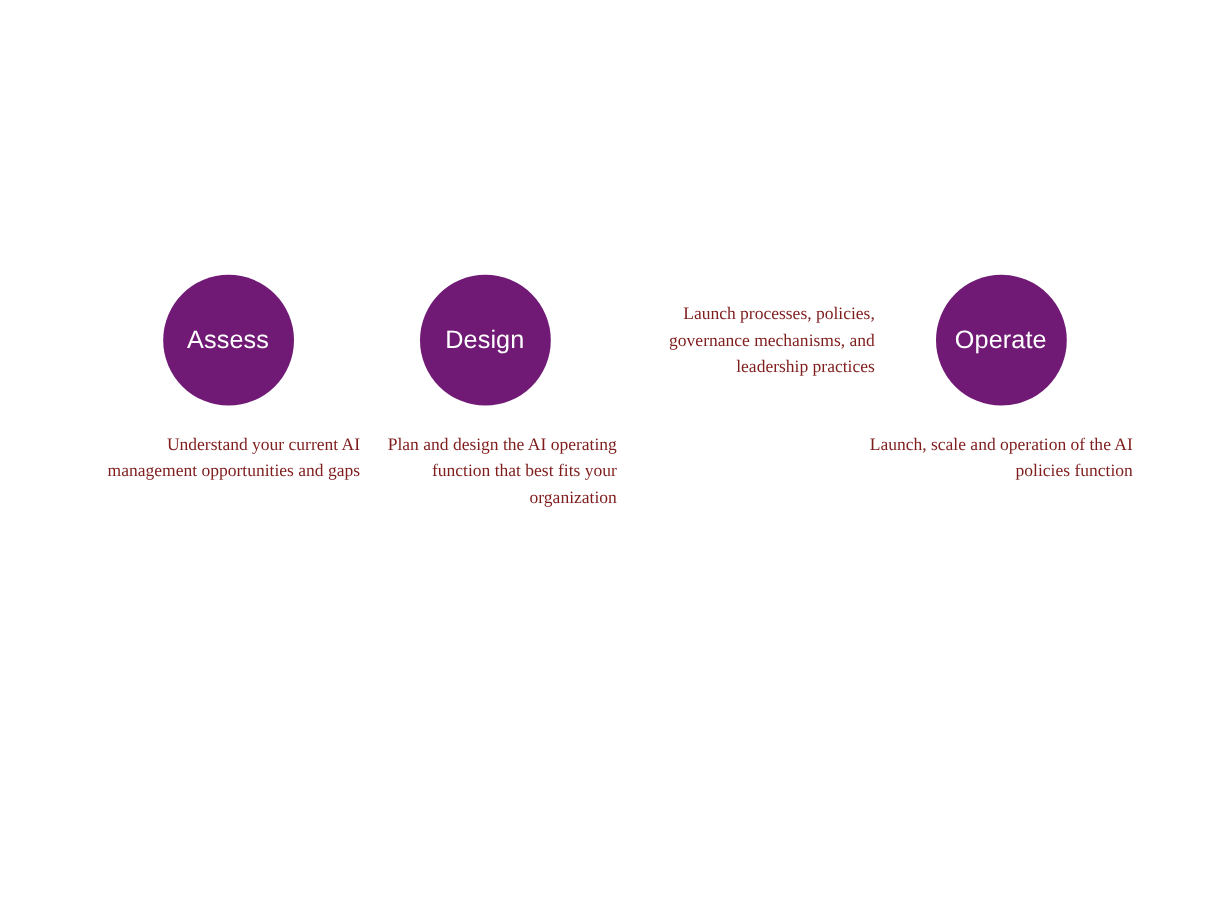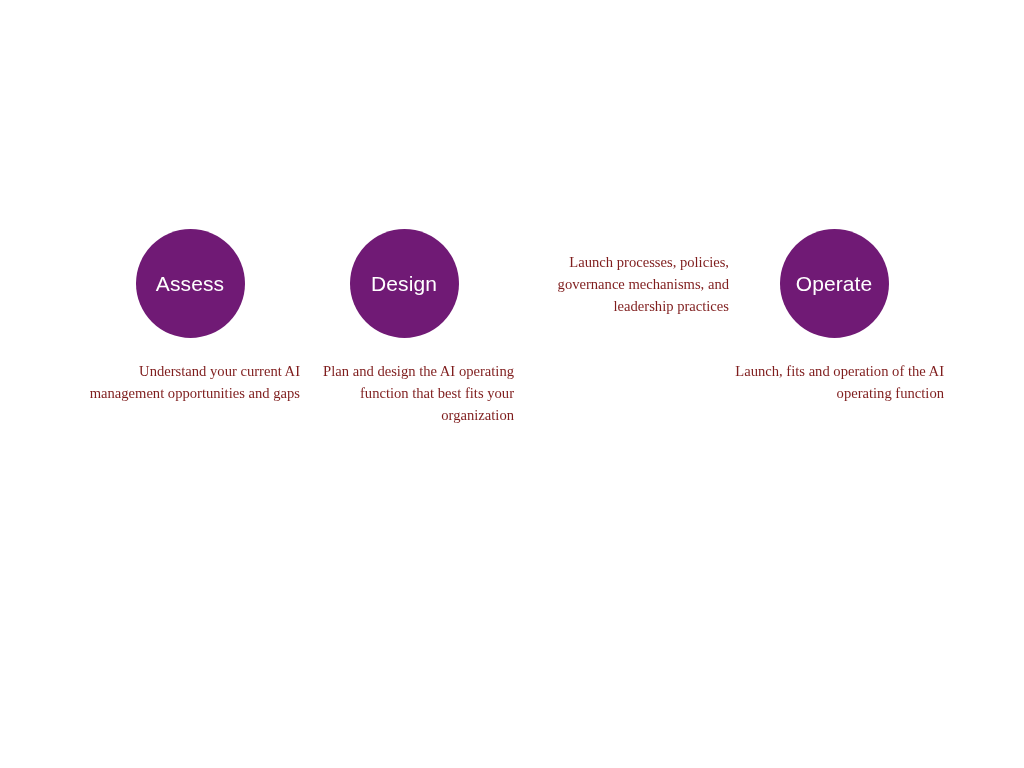--- a/index.html
+++ b/index.html
@@ -91,16 +91,16 @@
   </div>
 
   <div class="stage stage-2">
     <div class="stage-caption">Launch processes, policies, governance mechanisms, and leadership practices</div>
   </div>
 
   <div class="stage stage-3">
     <div class="stage-circle">
       <span class="stage-circle-label">Operate</span>
     </div>
-    <div class="stage-caption">Launch, fits and operation of the AI operating function</div>
+    <div class="stage-caption">Launch, scale and operation of the AI policies function</div>
   </div>
 
 </div>
 
 </body></html>

